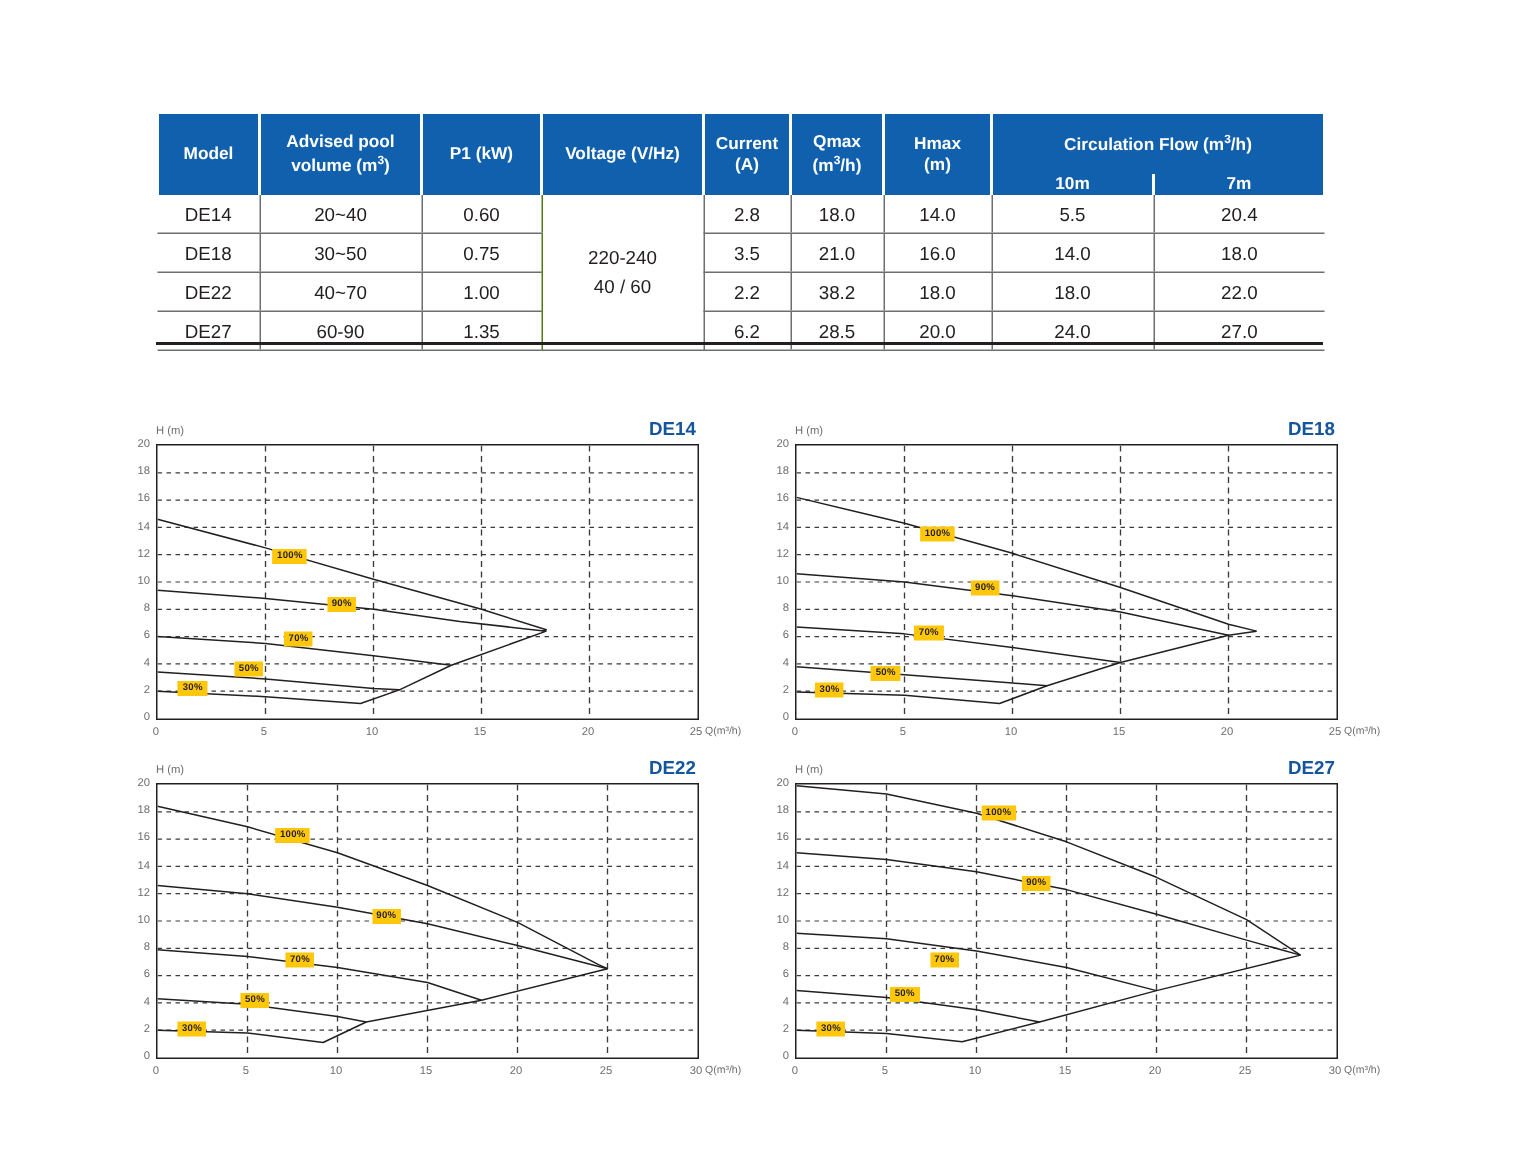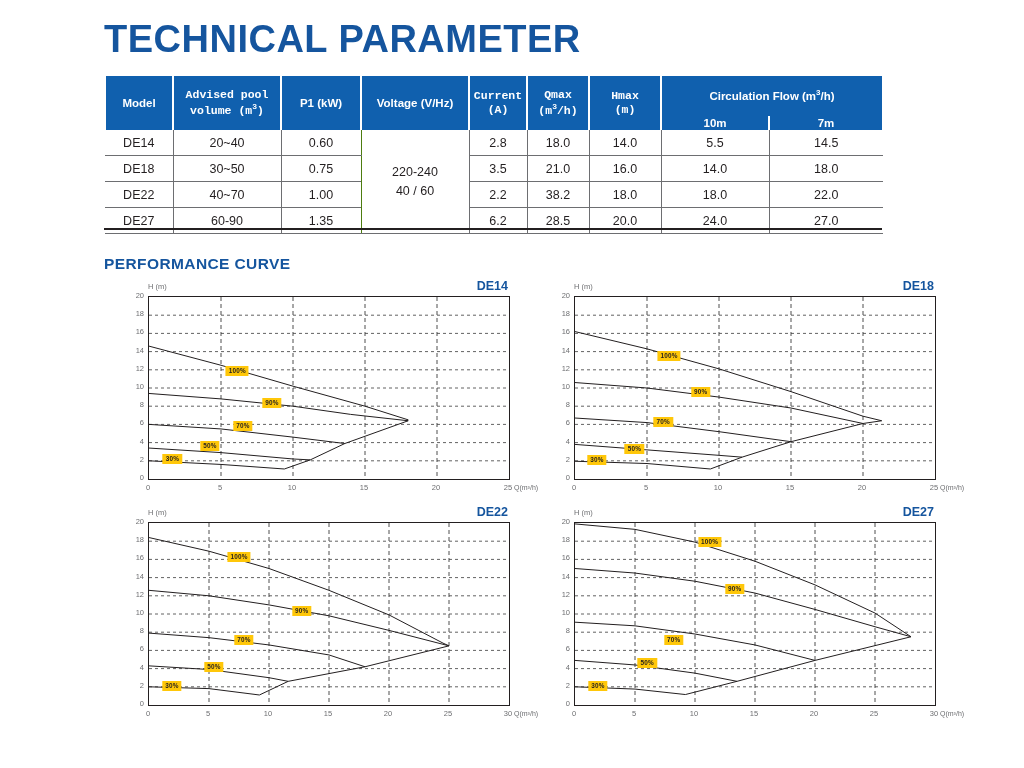--- a/index.html
+++ b/index.html
@@ -26,21 +26,21 @@
     padding:0;text-align:center;vertical-align:middle;
     font-size:11.5px;
   }
   .spec-table thead th{
     background:#1060ae;color:#ffffff;font-weight:bold;
     border-left:2px solid #ffffff;border-right:2px solid #ffffff;
     line-height:1.25;
   }
   .spec-table thead tr.row-top th{height:40px;}
   .spec-table thead tr.row-sub th{height:0;}
-  .hdr-2line{line-height:1.25;font-family:Liberation Mono, monospace;}
+  .hdr-2line{line-height:1.25;}
   .sup{font-size:8px;vertical-align:super;}
 
   .spec-table tbody td{
     height:25px;border-bottom:1px solid #6d6e71;color:#231f20;
     font-size:12.5px;
   }
   .spec-table tbody td.colsep{border-left:1px solid #6d6e71;}
   .spec-table tbody tr:first-child td{border-top:none;}
   .thick-line td{border-bottom:2px solid #231f20;}
   .volt-cell{
@@ -51,21 +51,21 @@
     position:absolute;left:104px;top:228px;width:778px;height:2px;background:#231f20;
   }
 
   
   .pc-title{
     position:absolute;left:104px;top:255px;
     font-size:15.5px;font-weight:bold;color:#15559e;letter-spacing:0.4px;
   }
 
   
-  .chart{position:absolute;margin-left:44px;}
+  .chart{position:absolute;}
   .chart .ylabel{
     position:absolute;left:0px;top:-14px;font-size:7.5px;color:#6d6e71;white-space:nowrap;
   }
   .chart .chart-name{
     position:absolute;right:0px;top:-17px;font-size:12.5px;font-weight:bold;color:#15559e;
   }
   .plot{
     position:absolute;left:0;top:0;
     border:1.2px solid #231f20;background:#ffffff;box-sizing:content-box;
   }
@@ -86,21 +86,20 @@
     font-size:6.4px;font-weight:bold;line-height:8px;
     padding:1px 3px;white-space:nowrap;transform:translate(-50%,-50%);
     letter-spacing:0.2px;
   }
 </style>
 </head>
 <body>
 
 <div class="page">
 
-  <div class="main-title">TECHNICAL PARAMETER</div>
 
   <table class="spec-table">
     <colgroup>
       <col style="width:68px">
         <col style="width:108px">
         <col style="width:80px">
       <col style="width:108px">
         <col style="width:58px">
         <col style="width:62px">
       <col style="width:72px">
@@ -143,21 +142,21 @@
         <td class="colsep">20~40</td>
         <td class="colsep">0.60</td>
         <td rowspan="4" class="volt-cell">
           <span>220-240</span><br>
           <span>40 / 60</span>
         </td>
         <td>2.8</td>
         <td class="colsep">18.0</td>
         <td class="colsep">14.0</td>
         <td class="colsep">5.5</td>
-        <td class="colsep">14.5</td>
+        <td class="colsep">20.4</td>
       </tr>
       <tr>
         <td>DE18</td>
         <td class="colsep">30~50</td>
         <td class="colsep">0.75</td>
         <td>3.5</td>
         <td class="colsep">21.0</td>
         <td class="colsep">16.0</td>
         <td class="colsep">14.0</td>
         <td class="colsep">18.0</td>
@@ -179,21 +178,20 @@
         <td>6.2</td>
         <td class="colsep">28.5</td>
         <td class="colsep">20.0</td>
         <td class="colsep">24.0</td>
         <td class="colsep">27.0</td>
       </tr>
     </tbody>
   </table>
   <div class="tbl-underline"></div>
 
-  <div class="pc-title">PERFORMANCE CURVE</div>
 
   <div id="charts-host">
       <div class="chart" style="left: 104px; top: 296px; width: 360px; height: 182px;">
         <div class="ylabel">H (m)</div>
         <div class="chart-name">DE14</div>
         <div class="plot" style="width: 360px; height: 182px;">
           <svg width="360" height="182" viewBox="0 0 360 182">
             <line x1="0" x2="360" y1="163.8" y2="163.8" stroke="#3a3a3a" stroke-width="0.8" stroke-dasharray="3,3"></line>
             <line x1="0" x2="360" y1="145.6" y2="145.6" stroke="#3a3a3a" stroke-width="0.8" stroke-dasharray="3,3"></line>
             <line x1="0" x2="360" y1="127.4" y2="127.4" stroke="#3a3a3a" stroke-width="0.8" stroke-dasharray="3,3"></line>

